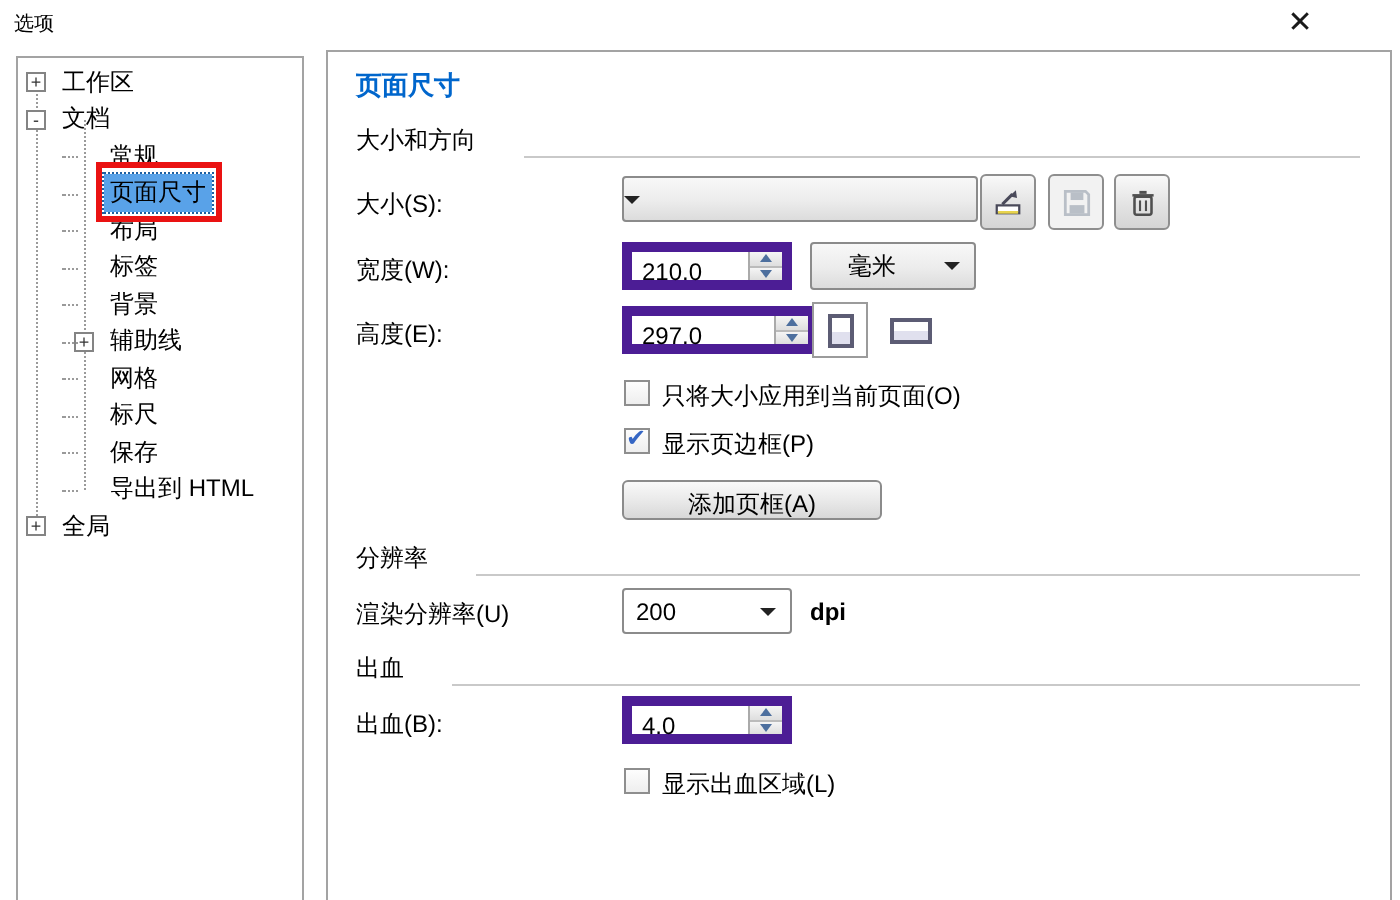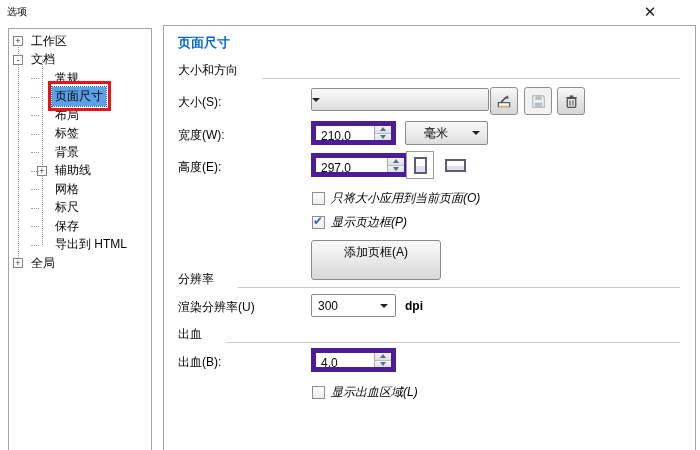--- a/index.html
+++ b/index.html
@@ -70,21 +70,21 @@
   
   .orient-btn { position:absolute; width:28px; height:28px; display:flex; align-items:center;
     justify-content:center; cursor:pointer; }
   .orient-btn.selected { border:1px solid #9b9b9b; background:#fff; }
   .icon-portrait { width:13px; height:17px; border:2px solid #5c5c74;
     background:linear-gradient(#fff 55%, #e0e0ee 55%); }
   .icon-landscape { width:21px; height:13px; border:2px solid #5c5c74;
     background:linear-gradient(#fff 50%, #e0e0ee 50%); }
 
   
-  .check-row { position:absolute; display:flex; align-items:center; gap:6px;font-style:italic; }
+  .check-row { position:absolute; display:flex; gap:6px; }
   .checkbox { width:13px; height:13px; border:1px solid #8e8e8e; background:linear-gradient(#fdfdfd,#eee);
     position:relative; cursor:pointer; flex:none; }
   .checkbox .checkmark { display:none; position:absolute; left:0px; top:-2px; font-size:12px;
     line-height:13px; color:#3566c4; font-weight:bold; }
   .checkbox[data-checked="true"] .checkmark { display:block; }
 
   .push-btn { position:absolute; border:1px solid #8b8b8b; border-radius:3px; text-align:center;
     background:linear-gradient(#f9f9f9,#e8e8e8 55%,#d8d8d8); cursor:pointer; }
   .unit-text { position:absolute; }
 </style>
@@ -239,29 +239,29 @@
       <span>只将大小应用到当前页面(O)</span>
     </div>
 
     <div class="check-row" style="left:148px;top:188px">
       <span class="checkbox" data-checked="true">
         <span class="checkmark">✔</span>
       </span>
       <span>显示页边框(P)</span>
     </div>
 
-    <div class="push-btn" style="left:147px;top:214px;width:130px;height:40px;line-height:22px">添加页框(A)</div>
+    <div class="push-btn" style="left:147px;top:214px;width:130px;height:20px;line-height:22px">添加页框(A)</div>
 
     <div class="group-header" style="top:245px">
       <span>分辨率</span>
       <span class="rule"></span>
     </div>
     <div class="form-label" style="top:273px">渲染分辨率(U)</div>
     <div class="combo editable" style="left:147px;top:268px;width:85px;height:23px">
-      <span class="combo-text">300</span>
+      <span class="combo-text">200</span>
       <span class="combo-arrow"></span>
     </div>
     <div class="unit-text" style="left:241px;top:273px;font-weight:bold">dpi</div>
 
     <div class="group-header" style="top:300px">
       <span>出血</span>
       <span class="rule"></span>
     </div>
     <div class="form-label" style="top:328px">出血(B):</div>
     <div class="spinner" style="left:147px;top:322px;width:85px;height:24px">

